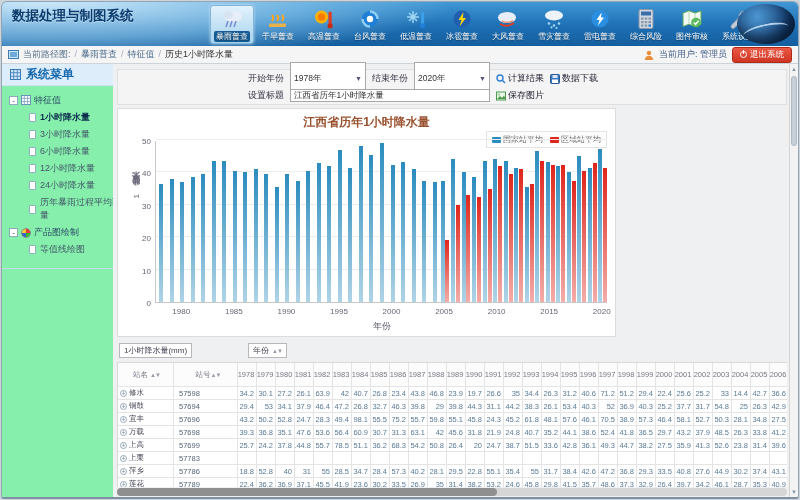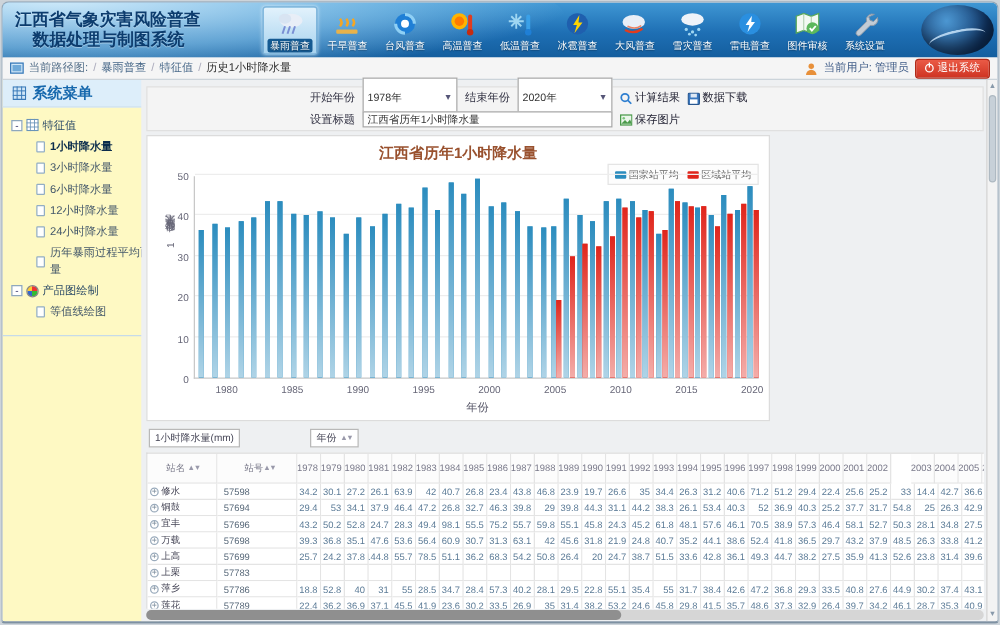--- a/index.html
+++ b/index.html
@@ -39,21 +39,21 @@
   .crumb:last-child{color:#333;}
   .user-area{margin-left:auto;display:flex;align-items:center;gap:5px;}
   .user-icon{width:10px;height:10px;}
   .user-label{color:#44608a;font-size:9px;}
   .logout-btn{display:flex;align-items:center;gap:3px;background:linear-gradient(#ea5a46,#cf3423);
     border:1px solid #b02a18;border-radius:3px;color:#fff;font-size:8.5px;padding:1px 7px;cursor:pointer;}
   .pwr{width:7px;height:7px;border:1.3px solid #fff;border-radius:50%;position:relative;}
   .pwr::after{content:"";position:absolute;left:2px;top:-2px;width:1.3px;height:4px;background:#fff;}
 
   
-  .sidebar{position:absolute;left:0;top:62px;width:125px;bottom:0;background:#fef9c3;border-right:1px solid #b6d1e3;}
+  .sidebar{position:absolute;left:0;top:62px;width:125px;bottom:0;background:#86efac;border-right:1px solid #b6d1e3;}
   .sb-title{height:22px;display:flex;align-items:center;gap:5px;padding-left:8px;background:#ddeefa;
     border-bottom:1px solid #cfe2ef;color:#1668ad;font-size:12px;font-weight:bold;}
   .tree{padding-top:6px;font-size:9px;}
   .group-row{display:flex;align-items:center;gap:3px;padding:2px 0 2px 7px;color:#2b4a66;cursor:pointer;}
   .toggle{width:9px;height:9px;border:1px solid #8fa8bc;background:#fff;font-size:8px;line-height:7px;
     text-align:center;color:#336;flex:0 0 auto;}
   .leaf{display:flex;align-items:center;gap:4px;padding:2px 0 2px 27px;color:#44586a;cursor:pointer;}
   .leaf.active{color:#0b2c4c;font-weight:bold;}
   .page-icon{width:7px;height:9px;border:1px solid #93aec4;background:#fff;border-radius:1px;flex:0 0 auto;}
   .palette{width:10px;height:10px;border-radius:50%;border:1px solid #888;
@@ -114,55 +114,54 @@
   .vthumb{position:absolute;left:1px;right:1px;top:12px;height:70px;background:#c7d0d8;border:1px solid #aeb9c2;border-radius:3px;cursor:pointer;}
   .varr{position:absolute;left:0;width:100%;text-align:center;font-size:6px;color:#89a;}
 </style>
 </head>
 <body>
 
 <div class="window">
 
   <div class="header">
     <div class="app-title">
-      <div>江西省气象灾害风险普查</div>
       <div>数据处理与制图系统</div>
     </div>
     <div class="toolbar" id="toolbar">
         <div class="tb-item active">
           <div class="tb-icon"><svg viewBox="0 0 24 22">
               <ellipse cx="13" cy="8.5" rx="9" ry="5.5" fill="#e8eef7"></ellipse>
               <ellipse cx="8" cy="7" rx="5" ry="4" fill="#d8e4f2"></ellipse>
               <path d="M8 13 L6 19 M12 13 L10 19 M16 13 L14 19" stroke="#7a8fd4" stroke-width="1.6"></path>
             </svg></div>
           <div class="tb-label">暴雨普查</div>
         </div>
         <div class="tb-item">
           <div class="tb-icon"><svg viewBox="0 0 24 22">
               <path d="M6 13 q2.5-3 0-6 M11 13 q2.5-3 0-6 M16 13 q2.5-3 0-6" stroke="#f5a623" stroke-width="2" fill="none"></path>
               <rect x="3" y="15.5" width="17" height="3.5" rx="1" fill="#e8b24a"></rect>
             </svg></div>
           <div class="tb-label">干旱普查</div>
         </div>
         <div class="tb-item">
           <div class="tb-icon"><svg viewBox="0 0 24 22">
-              <circle cx="12" cy="11" r="8" fill="#1f7fd6"></circle>
-              <circle cx="12" cy="11" r="3.2" fill="#fff"></circle>
-              <path d="M12 3.5 a7.5 7.5 0 0 1 7.5 7.5 M12 18.5 a7.5 7.5 0 0 1 -7.5 -7.5" stroke="#8fd0f5" stroke-width="2.4" fill="none"></path>
-            </svg></div>
-          <div class="tb-label">台风普查</div>
-        </div>
-        <div class="tb-item">
-          <div class="tb-icon"><svg viewBox="0 0 24 22">
               <circle cx="9.5" cy="9" r="6.5" fill="#ffb400"></circle>
               <circle cx="9.5" cy="9" r="3.8" fill="#ff7a00"></circle>
               <rect x="16.5" y="3.5" width="3.2" height="13" rx="1.6" fill="#e23c1e"></rect>
               <circle cx="18.1" cy="17.8" r="2.6" fill="#c62b10"></circle>
             </svg></div>
           <div class="tb-label">高温普查</div>
+        </div>
+        <div class="tb-item">
+          <div class="tb-icon"><svg viewBox="0 0 24 22">
+              <circle cx="12" cy="11" r="8" fill="#1f7fd6"></circle>
+              <circle cx="12" cy="11" r="3.2" fill="#fff"></circle>
+              <path d="M12 3.5 a7.5 7.5 0 0 1 7.5 7.5 M12 18.5 a7.5 7.5 0 0 1 -7.5 -7.5" stroke="#8fd0f5" stroke-width="2.4" fill="none"></path>
+            </svg></div>
+          <div class="tb-label">台风普查</div>
         </div>
         <div class="tb-item">
           <div class="tb-icon"><svg viewBox="0 0 24 22">
               <g stroke="#9fd6f2" stroke-width="1.5">
                 <path d="M9 3 V15 M3 9 H15 M5 5 L13 13 M13 5 L5 13"></path>
               </g>
               <rect x="17" y="3.5" width="3.2" height="13" rx="1.6" fill="#3aa0e8"></rect>
               <circle cx="18.6" cy="17.8" r="2.6" fill="#1f7fd6"></circle>
             </svg></div>
           <div class="tb-label">低温普查</div>
@@ -194,20 +193,38 @@
               </g>
             </svg></div>
           <div class="tb-label">雪灾普查</div>
         </div>
         <div class="tb-item">
           <div class="tb-icon"><svg viewBox="0 0 24 22">
               <circle cx="12" cy="11" r="8.5" fill="#2a8fe0"></circle>
               <path d="M13.5 4.5 L8.5 12 h3 L10 17.5 l6-8 h-3 z" fill="#fff"></path>
             </svg></div>
           <div class="tb-label">雷电普查</div>
+        </div>
+        <div class="tb-item">
+          <div class="tb-icon"><svg viewBox="0 0 24 22">
+              <rect x="5" y="1.5" width="14" height="19" rx="1.5" fill="#cfd8e2" stroke="#8a98a8"></rect>
+              <rect x="7" y="3.5" width="10" height="4" fill="#3a6ea8"></rect>
+              <g fill="#8a98a8">
+                <rect x="7" y="9.5" width="2.6" height="2.2"></rect>
+                <rect x="10.7" y="9.5" width="2.6" height="2.2"></rect>
+                <rect x="14.4" y="9.5" width="2.6" height="2.2"></rect>
+                <rect x="7" y="13" width="2.6" height="2.2"></rect>
+                <rect x="10.7" y="13" width="2.6" height="2.2"></rect>
+                <rect x="14.4" y="13" width="2.6" height="2.2"></rect>
+                <rect x="7" y="16.5" width="2.6" height="2.2"></rect>
+                <rect x="10.7" y="16.5" width="2.6" height="2.2"></rect>
+              </g>
+              <rect x="14.4" y="16.5" width="2.6" height="2.2" fill="#2f7fd0"></rect>
+            </svg></div>
+          <div class="tb-label">综合风险</div>
         </div>
         <div class="tb-item">
           <div class="tb-icon"><svg viewBox="0 0 24 22">
               <path d="M3 5 l6-2.2 6 2.2 6-2.2 v13.5 l-6 2.2 -6-2.2 -6 2.2 z" fill="#f2f9f2" stroke="#58a858"></path>
               <path d="M9 3 v13.5 M15 5 v13.5" stroke="#a8cca8" stroke-width="0.8"></path>
               <circle cx="16" cy="14.5" r="4.8" fill="#5cb85c"></circle>
               <path d="M13.8 14.5 l1.7 1.9 3.1-3.6" stroke="#fff" stroke-width="1.5" fill="none"></path>
             </svg></div>
           <div class="tb-label">图件审核</div>
         </div>
@@ -475,21 +492,21 @@
             <div class="gcell c-val" style="justify-content: center;">1993</div>
             <div class="gcell c-val" style="justify-content: center;">1994</div>
             <div class="gcell c-val" style="justify-content: center;">1995</div>
             <div class="gcell c-val" style="justify-content: center;">1996</div>
             <div class="gcell c-val" style="justify-content: center;">1997</div>
             <div class="gcell c-val" style="justify-content: center;">1998</div>
             <div class="gcell c-val" style="justify-content: center;">1999</div>
             <div class="gcell c-val" style="justify-content: center;">2000</div>
             <div class="gcell c-val" style="justify-content: center;">2001</div>
             <div class="gcell c-val" style="justify-content: center;">2002</div>
-            <div class="gcell c-val" style="justify-content: center; margin-left: 16px;">2003</div>
+            <div class="gcell c-val" style="justify-content: center;">2003</div>
             <div class="gcell c-val" style="justify-content: center;">2004</div>
             <div class="gcell c-val" style="justify-content: center;">2005</div>
             <div class="gcell c-val" style="justify-content: center;">2006</div>
           </div>
           <div class="grow">
             <div class="gcell c-name">
               <span class="expand">+</span>
               <span>修水</span>
             </div>
             <div class="gcell c-id">57598</div>

